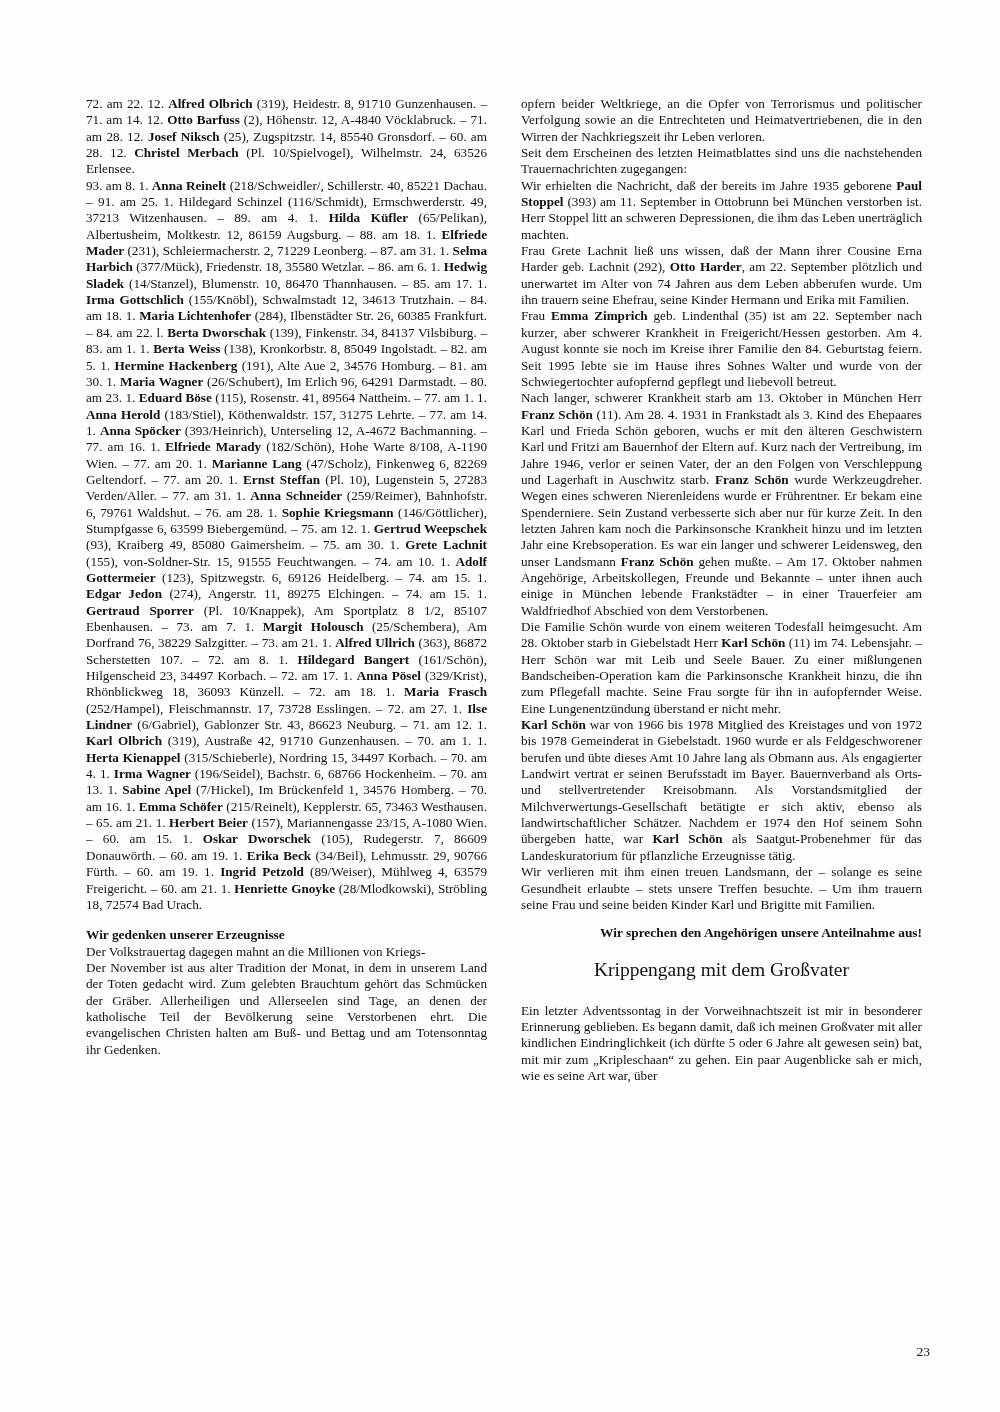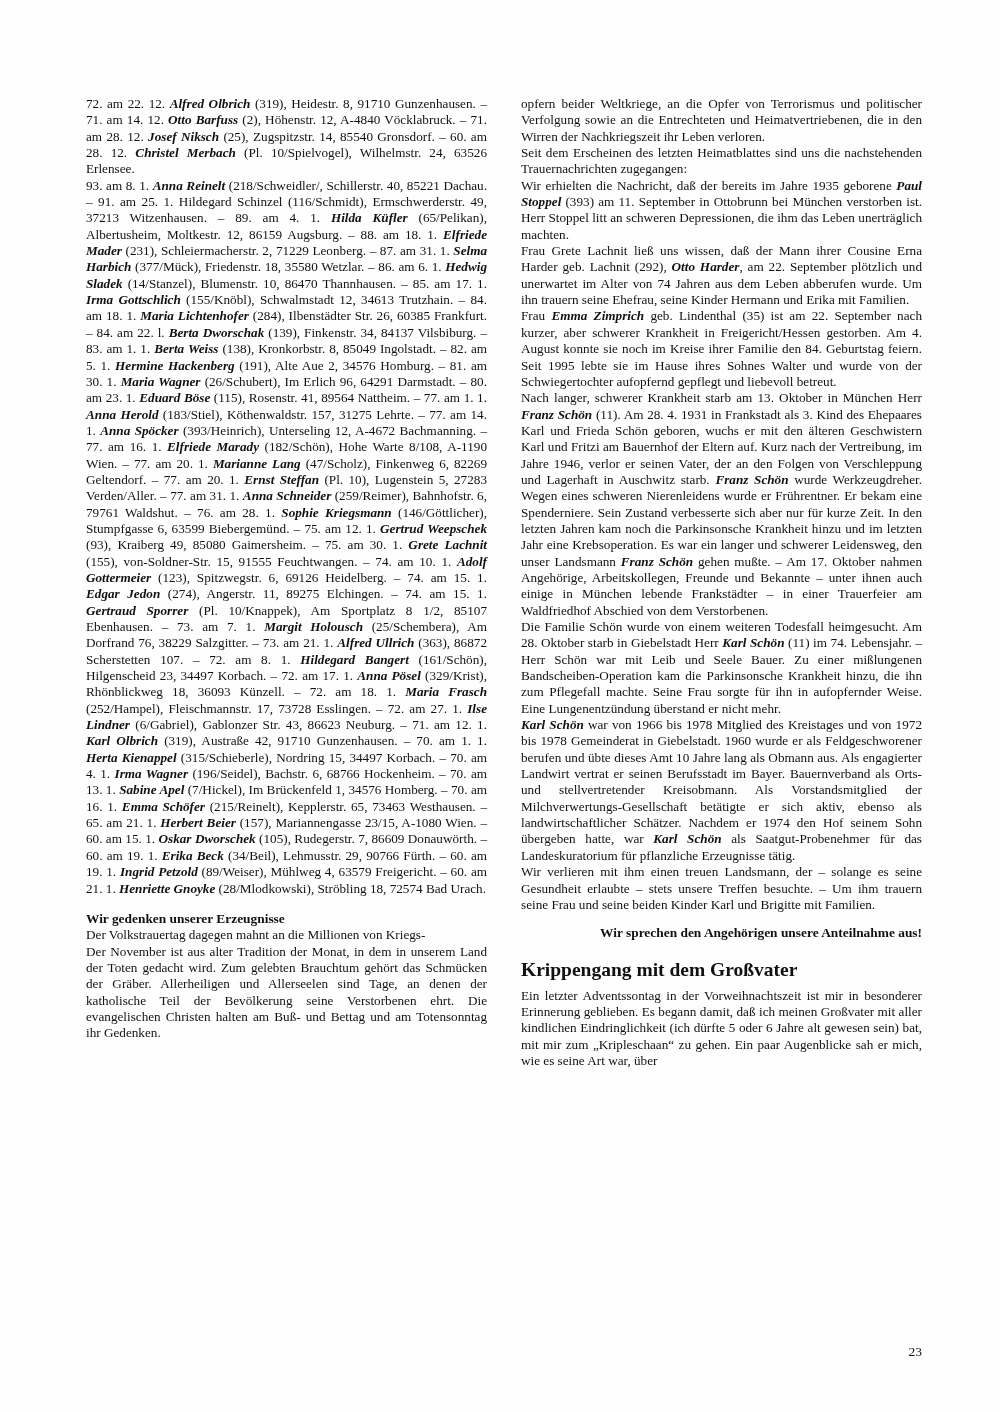--- a/index.html
+++ b/index.html
@@ -37,48 +37,48 @@
   p {
     margin: 0;
     font-size: 13.2px;
     line-height: 16.35px;
     text-align: justify;
     text-justify: inter-word;
     hyphens: manual;
   }
   .para + .para { margin-top: 0; }
   .gap { margin-top: 13px; }
-  .b { font-weight: bold; font-style: italic; }
+  .b { font-weight: bold; }
   h2.sub {
     font-size: 13.4px;
     font-weight: bold;
     margin: 0;
     line-height: 16.35px;
   }
   h2.heading-spaced {
     margin-top: 14px;
   }
   h1.section {
     font-size: 19.5px;
-    font-weight: bold;
-    text-align: left;
-    margin: 16px 0 6px 0;
+    font-weight: normal;
+    text-align: center;
+    margin: 16px 0 21px 0;
     line-height: 24px;
     font-family: "Liberation Serif", serif;
   }
   .center-bold {
     text-align: right;
     font-weight: bold;
     font-size: 13.4px;
     line-height: 16.35px;
     margin-top: 12px;
   }
   .page-number {
     position: absolute;
-    right: 78px;
+    right: 70px;
     bottom: 52px;
     font-size: 13.5px;
   }
   .rule {
     position: absolute;
     left: 86px;
     bottom: 74px;
     width: 836px;
     height: 0px;
     border-top: 0px solid #ddd;

